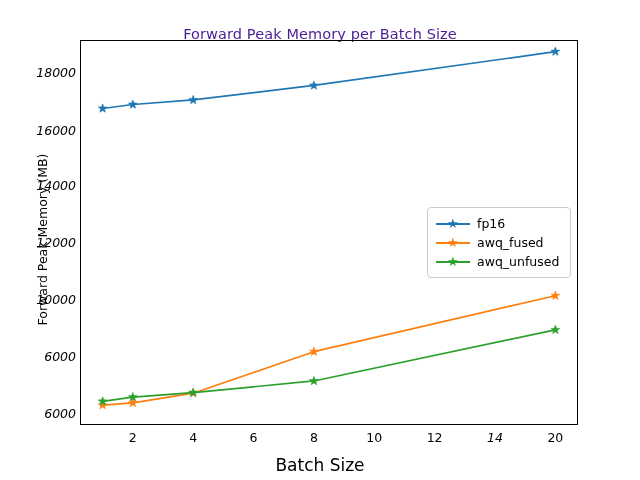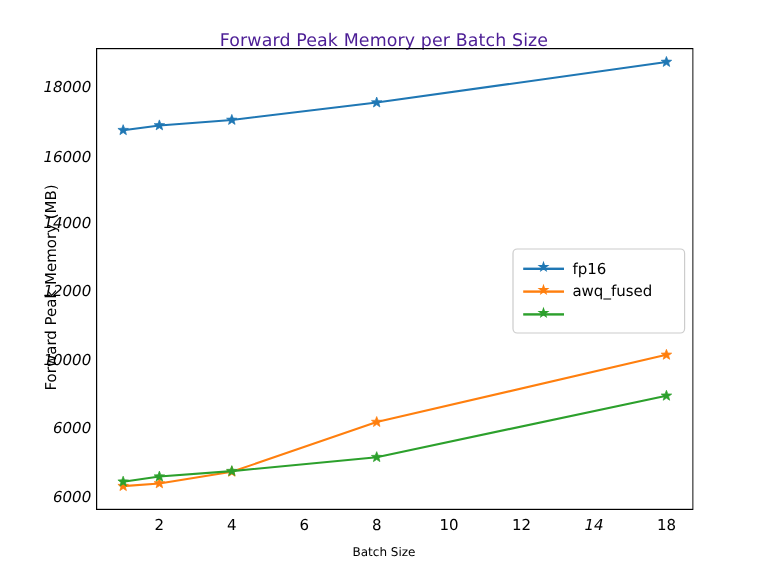--- a/index.html
+++ b/index.html
@@ -42,21 +42,21 @@
     transform: rotate(-90deg);
     transform-origin: center center;
     white-space: nowrap;
   }
   #xlabel {
     position: absolute;
     left: 0;
     top: 455px;
     width: 640px;
     text-align: center;
-    font-size: 10px;
+    font-size: 17px;
   }
   .tick-label-y {
     position: absolute;
     right: 0;
     width: 60px;
     text-align: right;
     font-size: 12.5px;
     line-height: 12px;
     transform: translateY(-6px);
     font-style: italic;
@@ -156,21 +156,21 @@
       <div class="tick-label-y" style="top: 72.6753px;">18000</div>
     </div>
   <div id="xtick-layer">
       <div class="tick-label-x" style="left: 132.818px;">2</div>
       <div class="tick-label-x" style="left: 193.182px;">4</div>
       <div class="tick-label-x" style="left: 253.545px;">6</div>
       <div class="tick-label-x" style="left: 313.909px;">8</div>
       <div class="tick-label-x" style="left: 374.273px;">10</div>
       <div class="tick-label-x" style="left: 434.636px;">12</div>
       <div class="tick-label-x" style="left: 495px; font-style: italic;">14</div>
-      <div class="tick-label-x" style="left: 555.364px;">18</div>
+      <div class="tick-label-x" style="left: 555.364px;">20</div>
     </div>
 
   <div id="plot-area">
     <svg id="plot-svg" width="498" height="385">
         <rect x="0.5" y="0.5" width="497" height="384" fill="none" stroke="#000000" stroke-width="1"></rect>
         <line x1="-3.5" x2="0.5" y1="373.6346863468635" y2="373.6346863468635" stroke="#000000" stroke-width="1"></line>
         <line x1="-3.5" x2="0.5" y1="316.80811808118085" y2="316.80811808118085" stroke="#000000" stroke-width="1"></line>
         <line x1="-3.5" x2="0.5" y1="259.98154981549817" y2="259.98154981549817" stroke="#000000" stroke-width="1"></line>
         <line x1="-3.5" x2="0.5" y1="203.15498154981552" y2="203.15498154981552" stroke="#000000" stroke-width="1"></line>
         <line x1="-3.5" x2="0.5" y1="146.32841328413284" y2="146.32841328413284" stroke="#000000" stroke-width="1"></line>
@@ -218,16 +218,17 @@
           <span class="lg-line" style="background: rgb(255, 127, 14);"></span>
           <span class="lg-star" style="color: rgb(255, 127, 14);">★</span>
         </span>
         <span class="legend-label">awq_fused</span>
       </div>
       <div class="legend-row">
         <span class="legend-swatch">
           <span class="lg-line" style="background: rgb(44, 160, 44);"></span>
           <span class="lg-star" style="color: rgb(44, 160, 44);">★</span>
         </span>
+        <span class="legend-label">awq_unfused</span>
       </div>
     </div>
 
 </div>
 
 </body></html>

